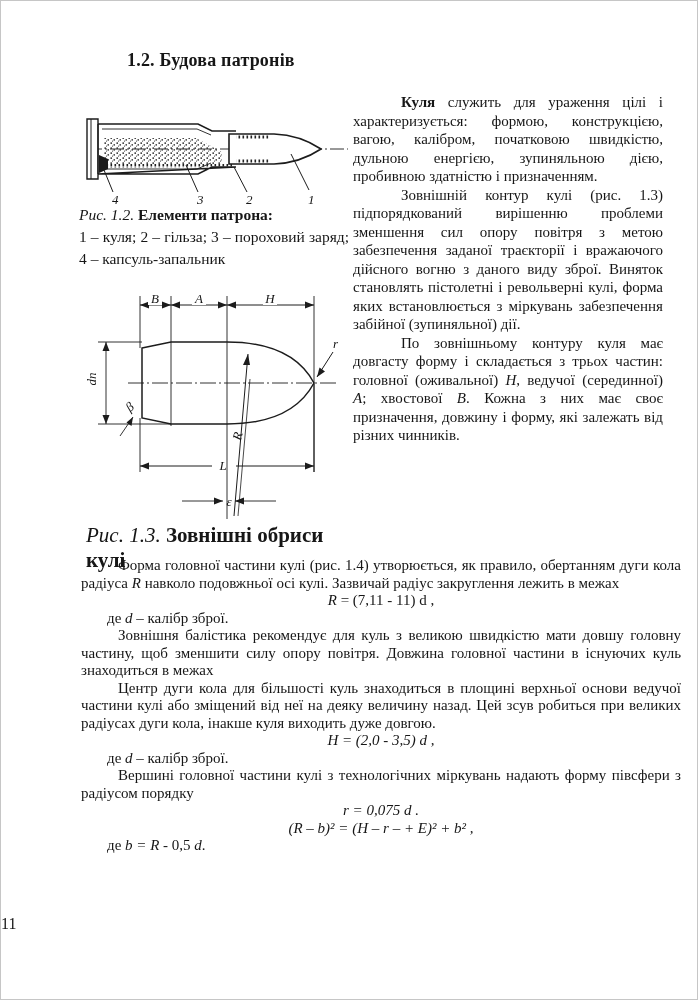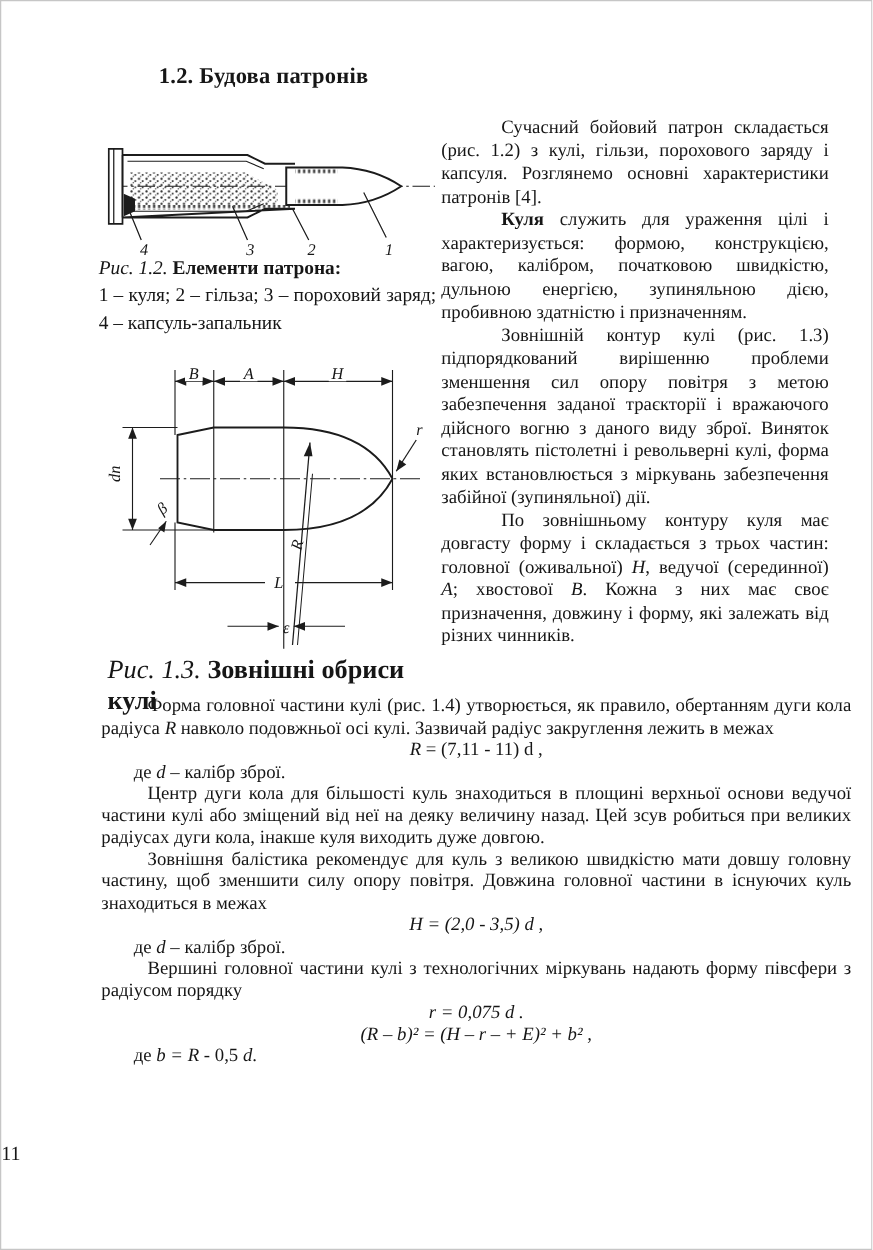--- a/index.html
+++ b/index.html
@@ -74,21 +74,20 @@
       <text class="figlbl" x="222" y="97">1</text>
     </svg>
   </div>
 
   <div class="abs fig12-cap">
     <div><span class="cap-i">Рис. 1.2. </span><span class="cap-b">Елементи патрона:</span></div>
     <div class="fig12-legend">1 – куля; 2 – гільза; 3 – пороховий заряд; 4 – капсуль-запальник</div>
   </div>
 
   <div class="abs rightcol">
-    <p><span>Сучасний бойовий патрон складається (рис. 1.2) з кулі, гільзи, порохового заряду і капсуля. Розглянемо основні характеристики патронів [4].</span></p>
     <p><span class="cap-b">Куля</span><span> служить для ураження цілі і характеризується: формою, конструкцією, вагою, калібром, початковою швидкістю, дульною енергією, зупиняльною дією, пробивною здатністю і призначенням.</span></p>
     <p><span>Зовнішній контур кулі (рис. 1.3) підпорядкований вирішенню проблеми зменшення сил опору повітря з метою забезпечення заданої траєкторії і вражаючого дійсного вогню з даного виду зброї. Виняток становлять пістолетні і револьверні кулі, форма яких встановлюється з міркувань забезпечення забійної (зупиняльної) дії.</span></p>
     <p><span>По зовнішньому контуру куля має довгасту форму і складається з трьох частин: головної (оживальної) </span><span class="cap-i">H</span><span>, ведучої (серединної) </span><span class="cap-i">A</span><span>; хвостової </span><span class="cap-i">B</span><span>. Кожна з них має своє призначення, довжину і форму, які залежать від різних чинників.</span></p>
   </div>
 
   <div class="abs fig13-wrap">
     <svg width="260" height="238" viewBox="0 0 260 238">
 
       <path d="M54 12 V64 M85 12 V142 M141 12 V235 M228 12 V188 M54 134 V188 M228 100 V188" stroke="#1c1c1c" stroke-width="0.9" fill="none"></path>
 
@@ -140,22 +139,22 @@
       <text class="figlbl" x="42" y="129" transform="rotate(-40 42 126)">β</text>
     </svg>
   </div>
 
   <div class="abs fig13-cap"><span class="cap-i">Рис. 1.3. </span><span class="cap-b">Зовнішні обриси кулі</span></div>
 
   <div class="abs mainblock">
     <p><span>Форма головної частини кулі (рис. 1.4) утворюється, як правило, обертанням дуги кола радіуса </span><span class="cap-i">R</span><span> навколо подовжньої осі кулі. Зазвичай радіус закруглення лежить в межах</span></p>
     <p class="formula"><span class="cap-i">R</span><span> = (7,11 - 11) d ,</span></p>
     <p class="deline"><span>де </span><span class="cap-i">d</span><span> – калібр зброї.</span></p>
+    <p><span>Зовнішня балістика рекомендує для куль з великою швидкістю мати довшу головну частину, щоб зменшити силу опору повітря. Довжина головної частини в існуючих куль знаходиться в межах</span></p>
     <p><span>Центр дуги кола для більшості куль знаходиться в площині верхньої основи ведучої частини кулі або зміщений від неї на деяку величину назад. Цей зсув робиться при великих радіусах дуги кола, інакше куля виходить дуже довгою.</span></p>
-    <p><span>Зовнішня балістика рекомендує для куль з великою швидкістю мати довшу головну частину, щоб зменшити силу опору повітря. Довжина головної частини в існуючих куль знаходиться в межах</span></p>
     <p class="formula"><span class="cap-i">H = (2,0 - 3,5) d ,</span></p>
     <p class="deline"><span>де </span><span class="cap-i">d</span><span> – калібр зброї.</span></p>
     <p><span>Вершині головної частини кулі з технологічних міркувань надають форму півсфери з радіусом порядку</span></p>
     <p class="formula"><span class="cap-i">r = 0,075 d .</span></p>
     <p class="formula"><span class="cap-i">(R – b)² = (H – r – + E)² + b² ,</span></p>
     <p class="deline"><span>де </span><span class="cap-i">b = R</span><span> - 0,5 </span><span class="cap-i">d</span><span>.</span></p>
   </div>
 
   <div class="abs pagenum">11</div>
 

